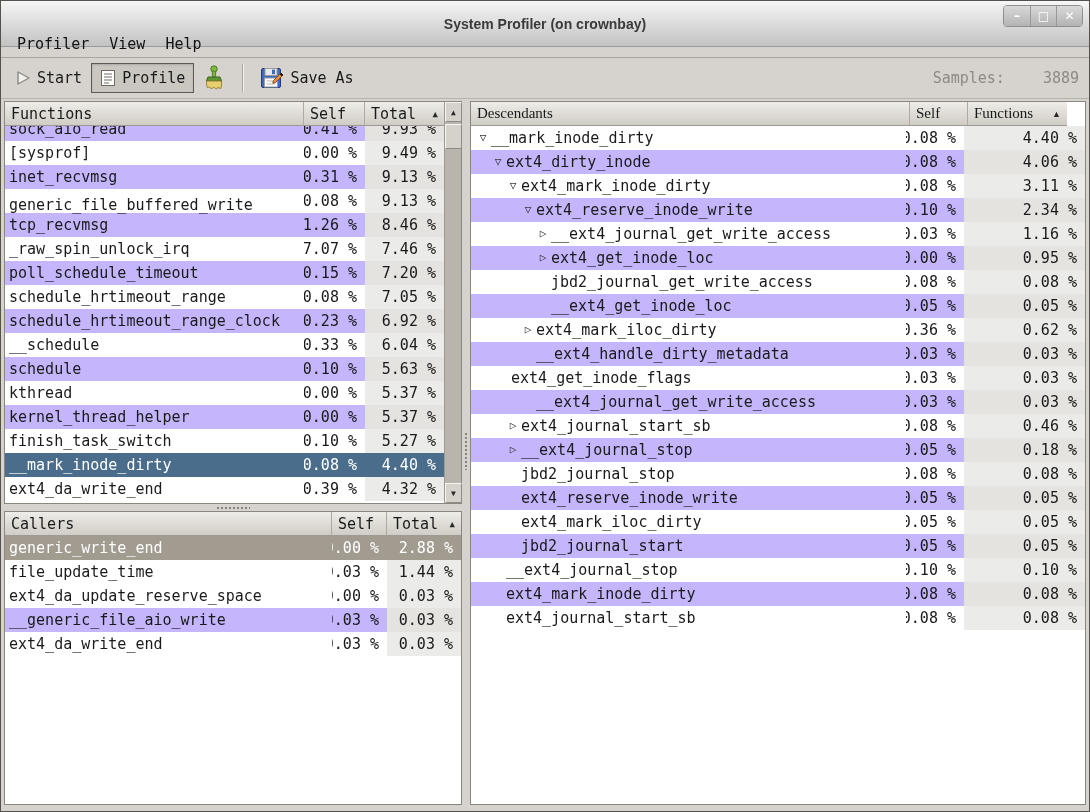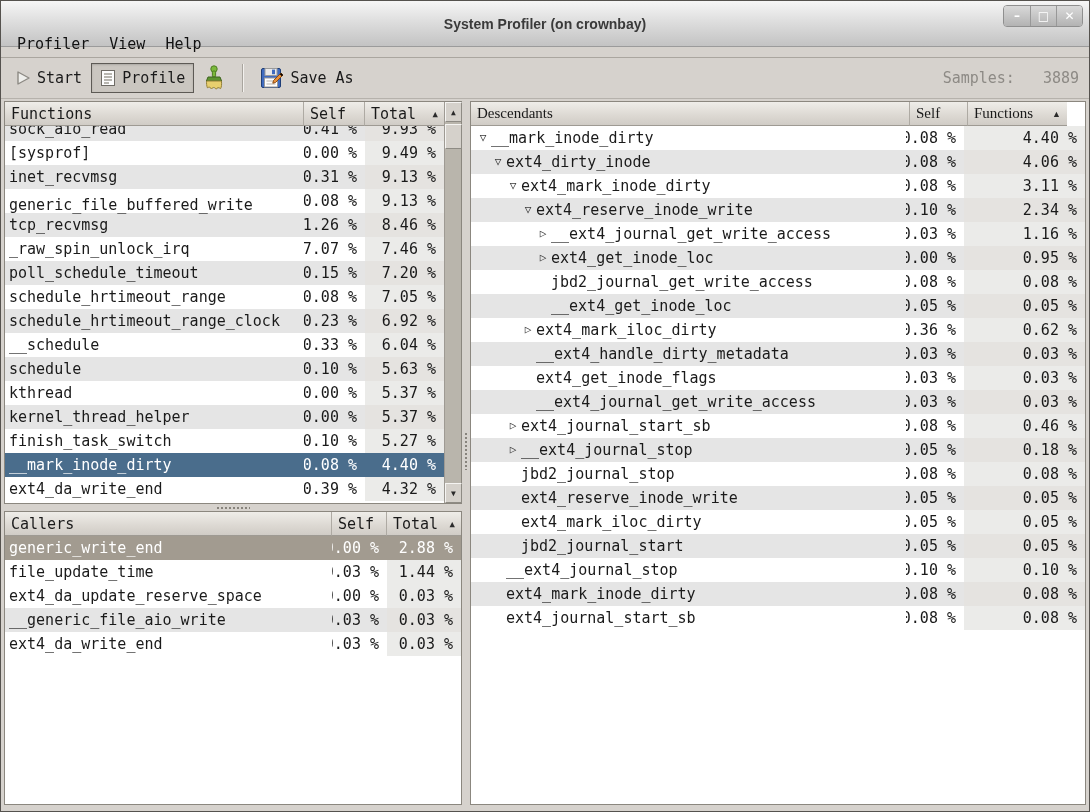--- a/index.html
+++ b/index.html
@@ -53,21 +53,21 @@
     border-bottom:1px solid #b6b2ac;
   }
   .tool-btn{display:flex;align-items:center;gap:6px;padding:5px 8px;border:1px solid transparent;}
   .tool-btn.pressed{
     background:#cac6c0;border:1px solid #5d5a55;
     box-shadow:0 1px 2px rgba(0,0,0,.15) inset;
   }
   .tool-sep{width:1px;height:28px;background:#a9a59e;margin:0 8px;box-shadow:1px 0 0 #f3f1ee;}
   .samples{
     position:absolute;right:10px;top:0;height:100%;
-    display:flex;align-items:center;gap:28px;color:#8d8a85;
+    display:flex;align-items:center;gap:38px;color:#8d8a85;
   }
 
   
   .content{position:absolute;left:2px;top:98px;right:2px;bottom:2px;}
   .panel{
     position:absolute;background:#fff;border:1px solid #8b877f;
   }
   .panel-functions{left:1px;top:2px;width:458px;height:403px;}
   .panel-callers{left:1px;top:412px;width:458px;bottom:4px;}
   .panel-descendants{left:467px;top:2px;right:1px;bottom:4px;}
@@ -94,21 +94,21 @@
     background:linear-gradient(#efede9,#dcd8d2 60%,#d0ccc6);
     border-right:1px solid #aeaaa3;border-bottom:1px solid #9e9a93;
     overflow:hidden;white-space:nowrap;
   }
   .th:last-child{border-right:none;}
   .sort-arrow{margin-left:auto;font-size:9px;color:#2b2b2b;padding-left:6px;}
 
   
   .rows{position:absolute;overflow:hidden;background:#fff;}
   .row{display:flex;height:24px;align-items:center;white-space:nowrap;}
-  .row.striped{background:#e5e5e5;}
+  .row.striped{background:#c4b5fd;}
   .row .cell{height:100%;display:flex;align-items:center;overflow:hidden;}
   .cell.name{padding-left:4px;}
   .cell.num{justify-content:flex-end;padding-right:8px;}
   .cell.sorted{background:#ebebe9;}
   .row.striped .cell.sorted{background:#e5e3e0;}
   .row.sel-blue{background:var(--sel-focused,#4a6d8c);color:#fff;}
   .row.sel-blue .cell.sorted{background:var(--sel-focused,#4a6d8c);}
   .row.sel-gray{background:var(--sel-unfocused,#a29b90);color:#fff;}
   .row.sel-gray .cell.sorted{background:var(--sel-unfocused,#a29b90);}
   .clip-wrap{height:15px;overflow:hidden;}
@@ -458,21 +458,21 @@
           </div>
           <div class="row striped">
             <div class="cell name" style="flex: 1 1 0%; padding-left: 49px;">
               <span class="expander"></span>
               <span>__ext4_handle_dirty_metadata</span>
             </div>
             <div class="cell num" style="flex: 0 0 58px;">0.03 %</div>
             <div class="cell num sorted" style="flex: 0 0 121px;">0.03 %</div>
           </div>
           <div class="row">
-            <div class="cell name" style="flex: 1 1 0%; padding-left: 49px;">
+            <div class="cell name" style="flex: 1 1 0%; padding-left: 24px;">
               <span class="expander"></span>
               <span>ext4_get_inode_flags</span>
             </div>
             <div class="cell num" style="flex: 0 0 58px;">0.03 %</div>
             <div class="cell num sorted" style="flex: 0 0 121px;">0.03 %</div>
           </div>
           <div class="row striped">
             <div class="cell name" style="flex: 1 1 0%; padding-left: 49px;">
               <span class="expander"></span>
               <span>__ext4_journal_get_write_access</span>

